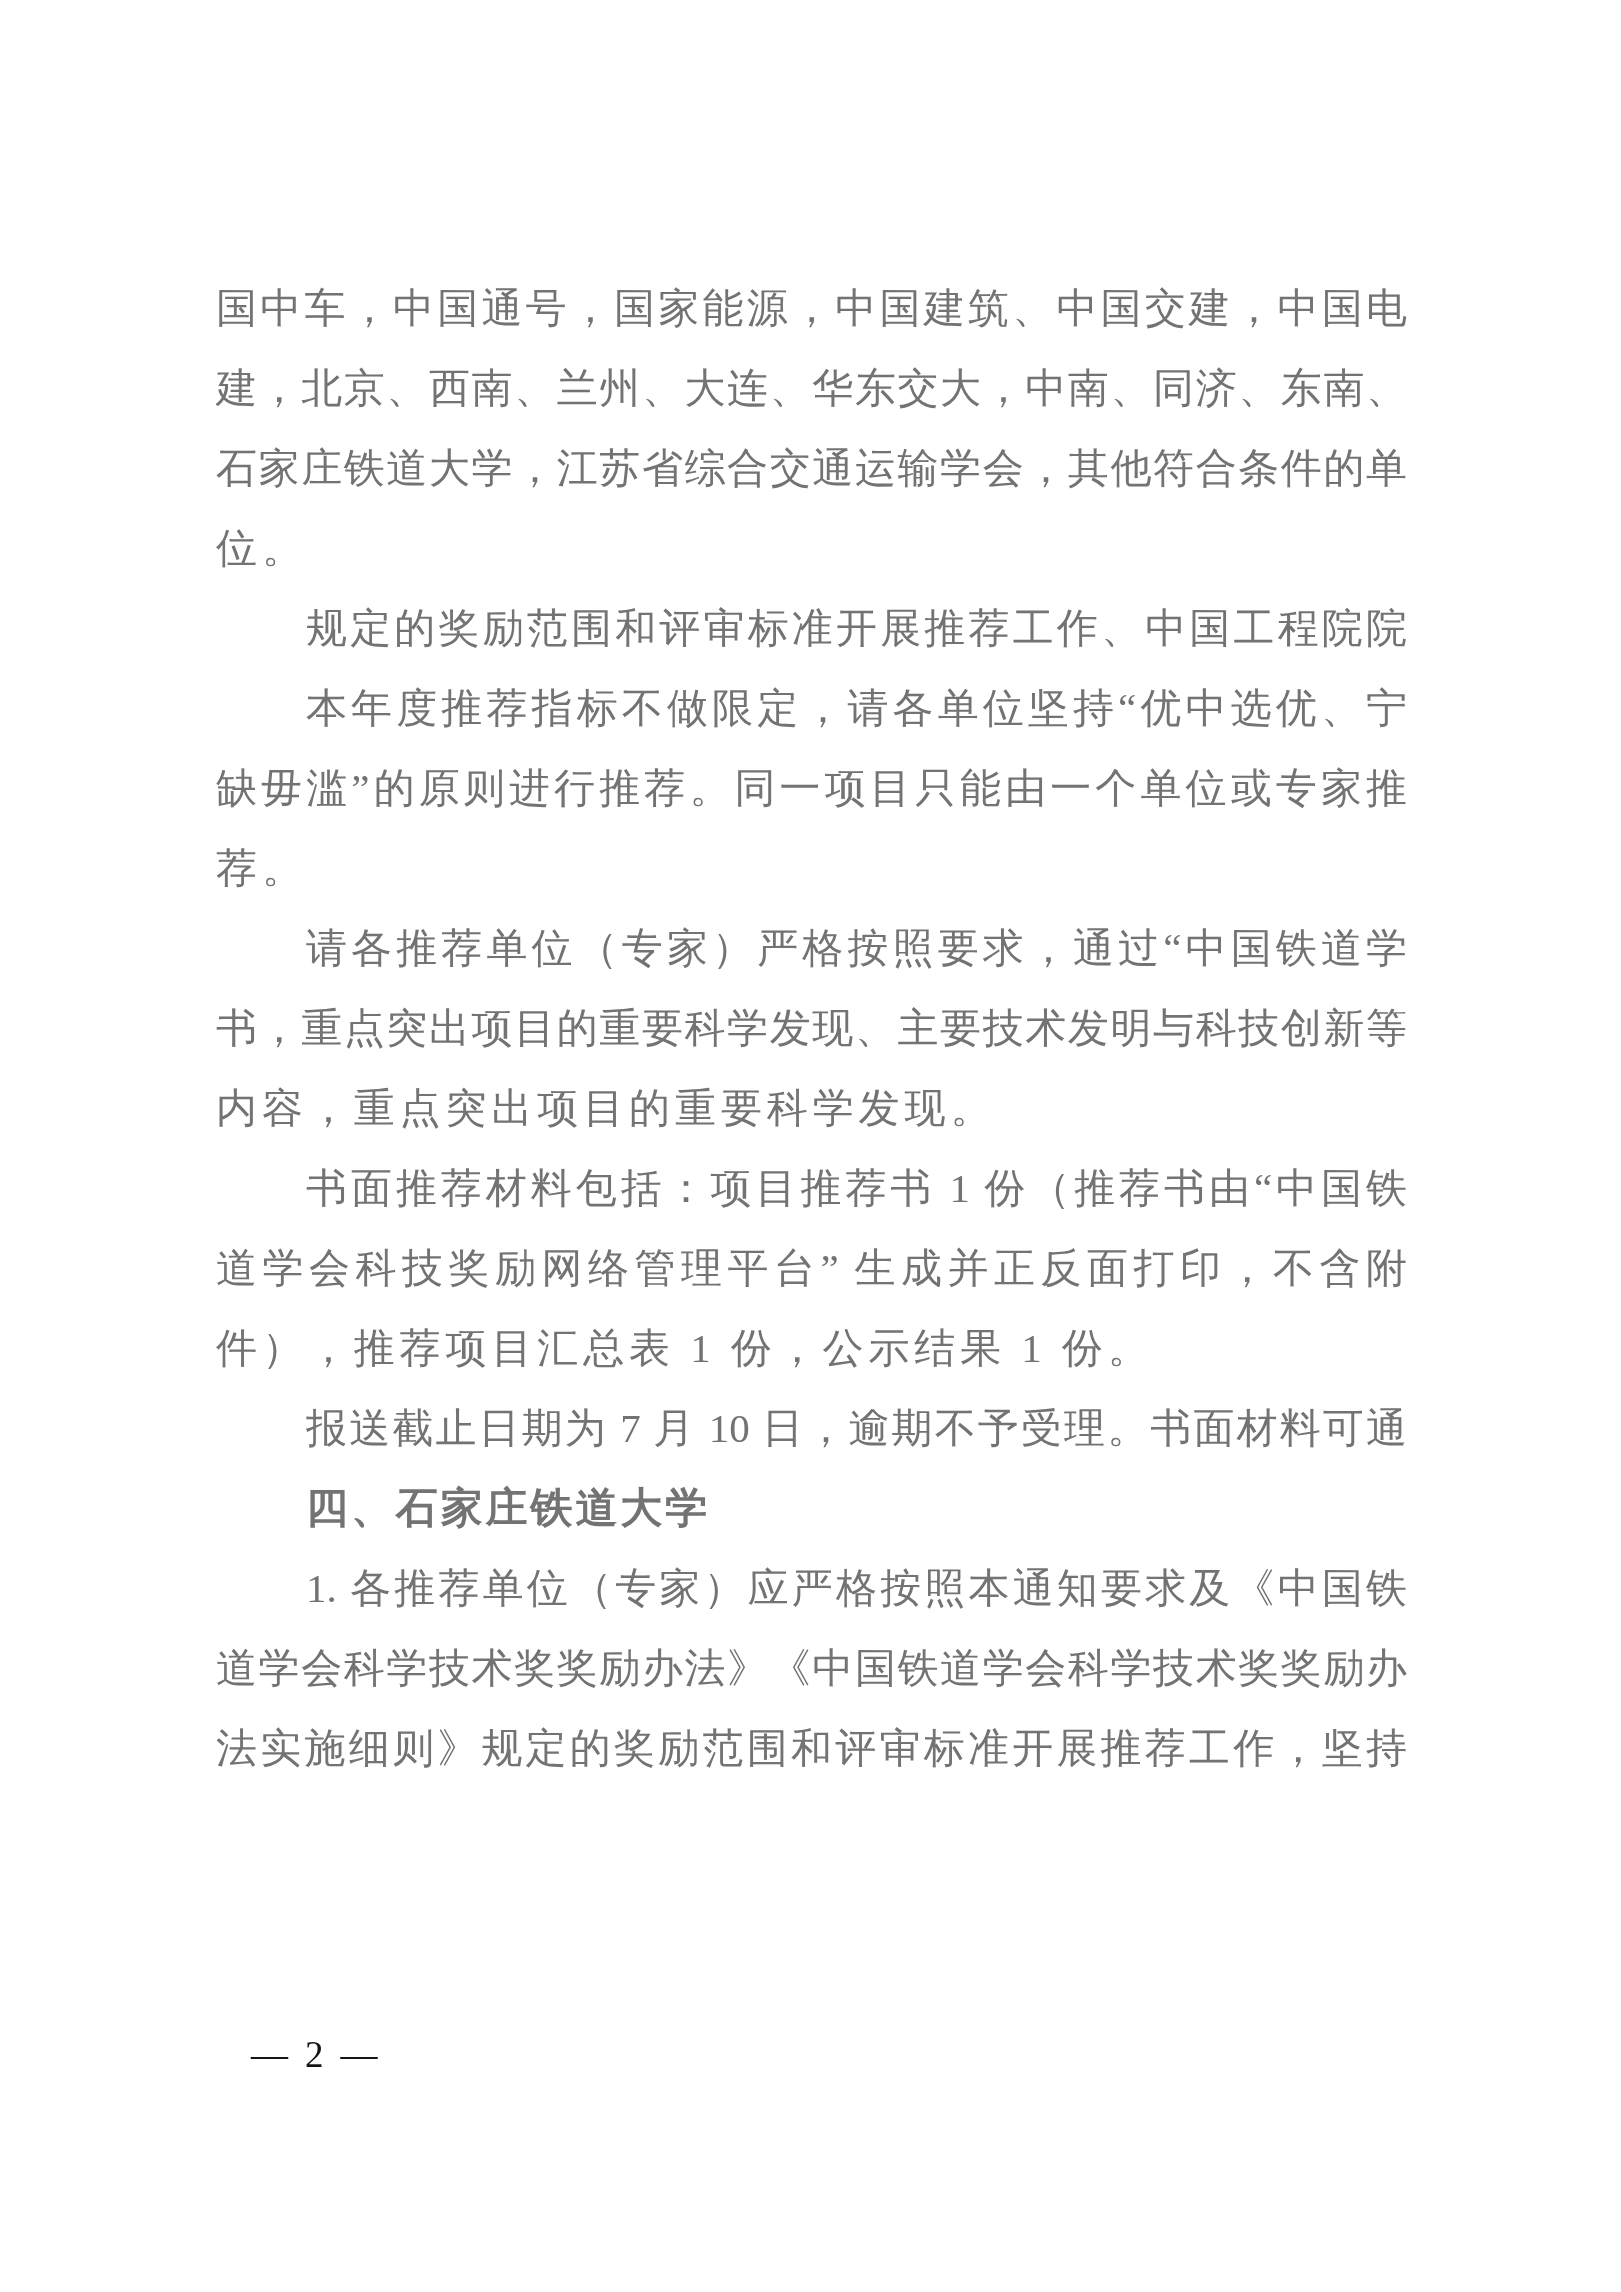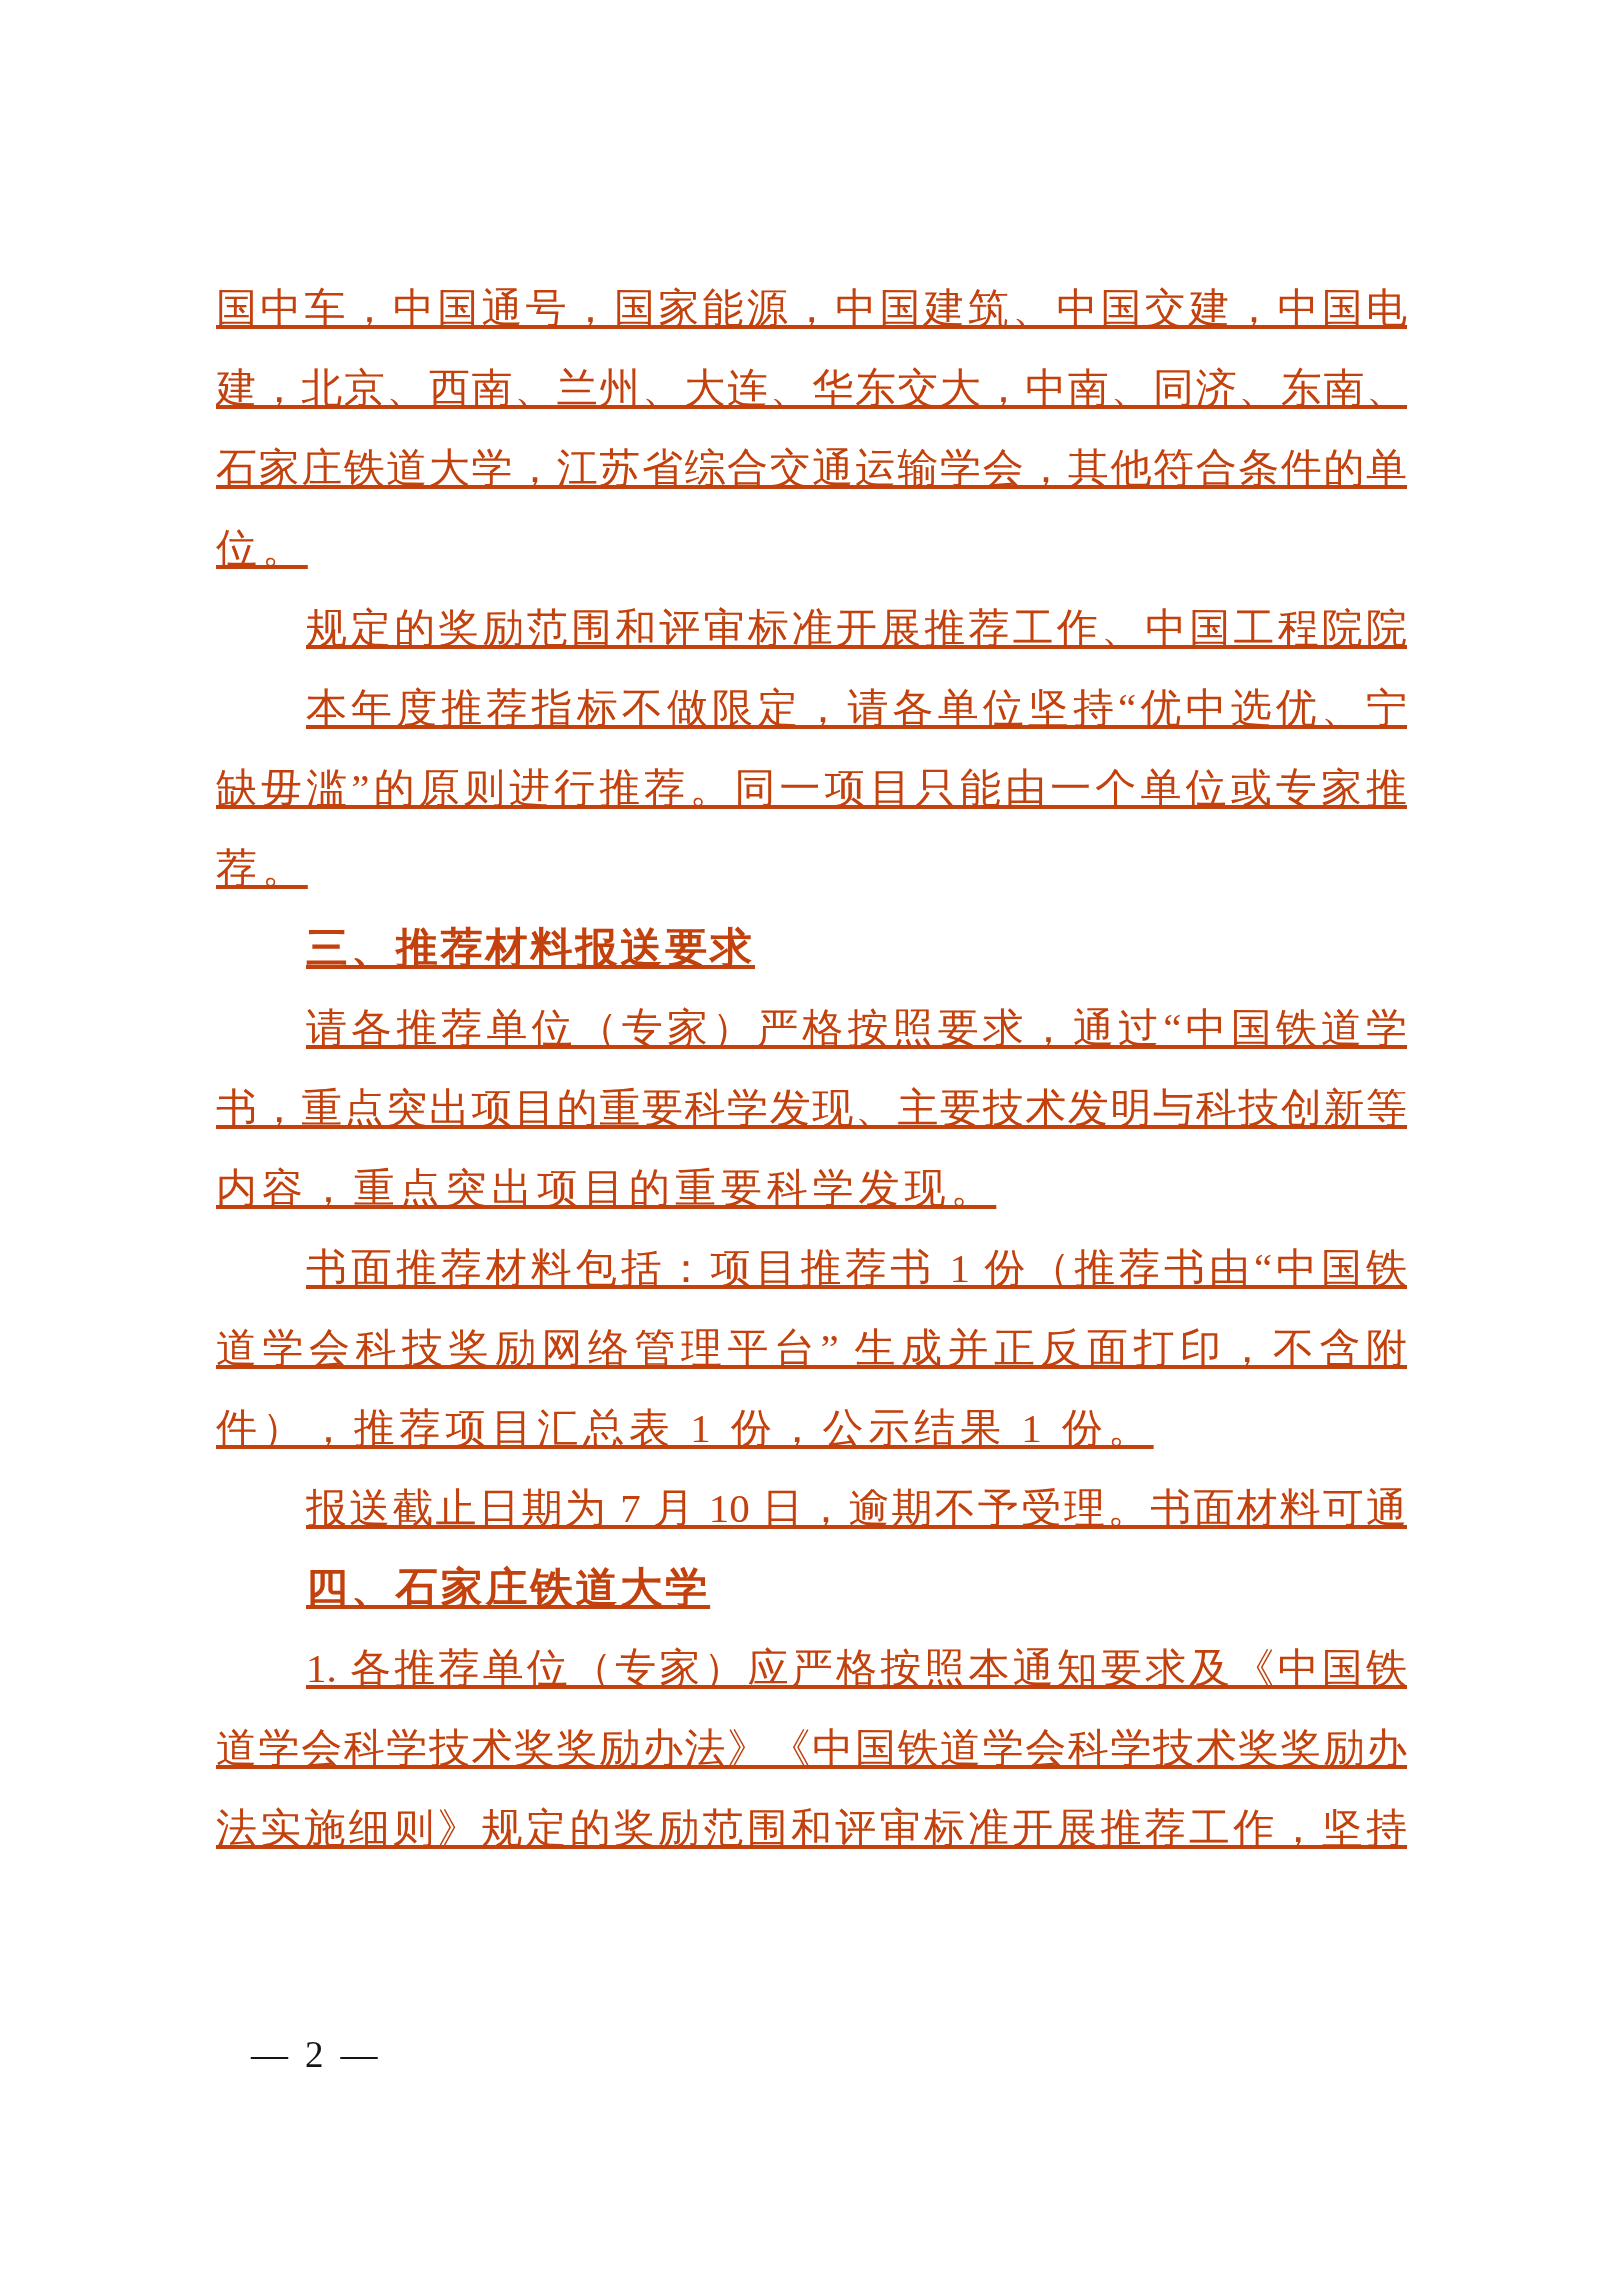--- a/index.html
+++ b/index.html
@@ -21,22 +21,21 @@
     left: 216px;
     top: 268px;
     width: 1191px;
   }
   .line {
     height: 80px;
     line-height: 80px;
     font-size: 41px;
     letter-spacing: 4.9px;
     white-space: nowrap;
-    color: #c2410c;
-    text-decoration: underline;
+    color: #737373;
   }
   .line.justify {
     white-space: normal;
     letter-spacing: 0;
     text-align: justify;
     -moz-text-align-last: justify;
     text-align-last: justify;
     overflow: hidden;
   }
   .line.indent {
@@ -66,21 +65,20 @@
 <div class="page">
   <main class="text-block" id="lines-container">
       <div class="line justify">国中车，中国通号，国家能源，中国建筑、中国交建，中国电</div>
       <div class="line justify">建，北京、西南、兰州、大连、华东交大，中南、同济、东南、</div>
       <div class="line justify">石家庄铁道大学，江苏省综合交通运输学会，其他符合条件的单</div>
       <div class="line">位。</div>
       <div class="line indent justify">规定的奖励范围和评审标准开展推荐工作、中国工程院院士。</div>
       <div class="line indent justify">本年度推荐指标不做限定，请各单位坚持“优中选优、宁</div>
       <div class="line justify">缺毋滥”的原则进行推荐。同一项目只能由一个单位或专家推</div>
       <div class="line">荐。</div>
-      <div class="line heading indent">三、推荐材料报送要求</div>
       <div class="line indent justify">请各推荐单位（专家）严格按照要求，通过“中国铁道学</div>
       <div class="line justify">书，重点突出项目的重要科学发现、主要技术发明与科技创新等</div>
       <div class="line">内容，重点突出项目的重要科学发现。</div>
       <div class="line indent justify">书面推荐材料包括：项目推荐书 1 份（推荐书由“中国铁</div>
       <div class="line justify">道学会科技奖励网络管理平台” 生成并正反面打印，不含附</div>
       <div class="line">件），推荐项目汇总表 1 份，公示结果 1 份。</div>
       <div class="line indent justify">报送截止日期为 7 月 10 日，逾期不予受理。书面材料可通</div>
       <div class="line heading indent">四、石家庄铁道大学</div>
       <div class="line indent justify">1. 各推荐单位（专家）应严格按照本通知要求及《中国铁</div>
       <div class="line justify">道学会科学技术奖奖励办法》《中国铁道学会科学技术奖奖励办</div>

